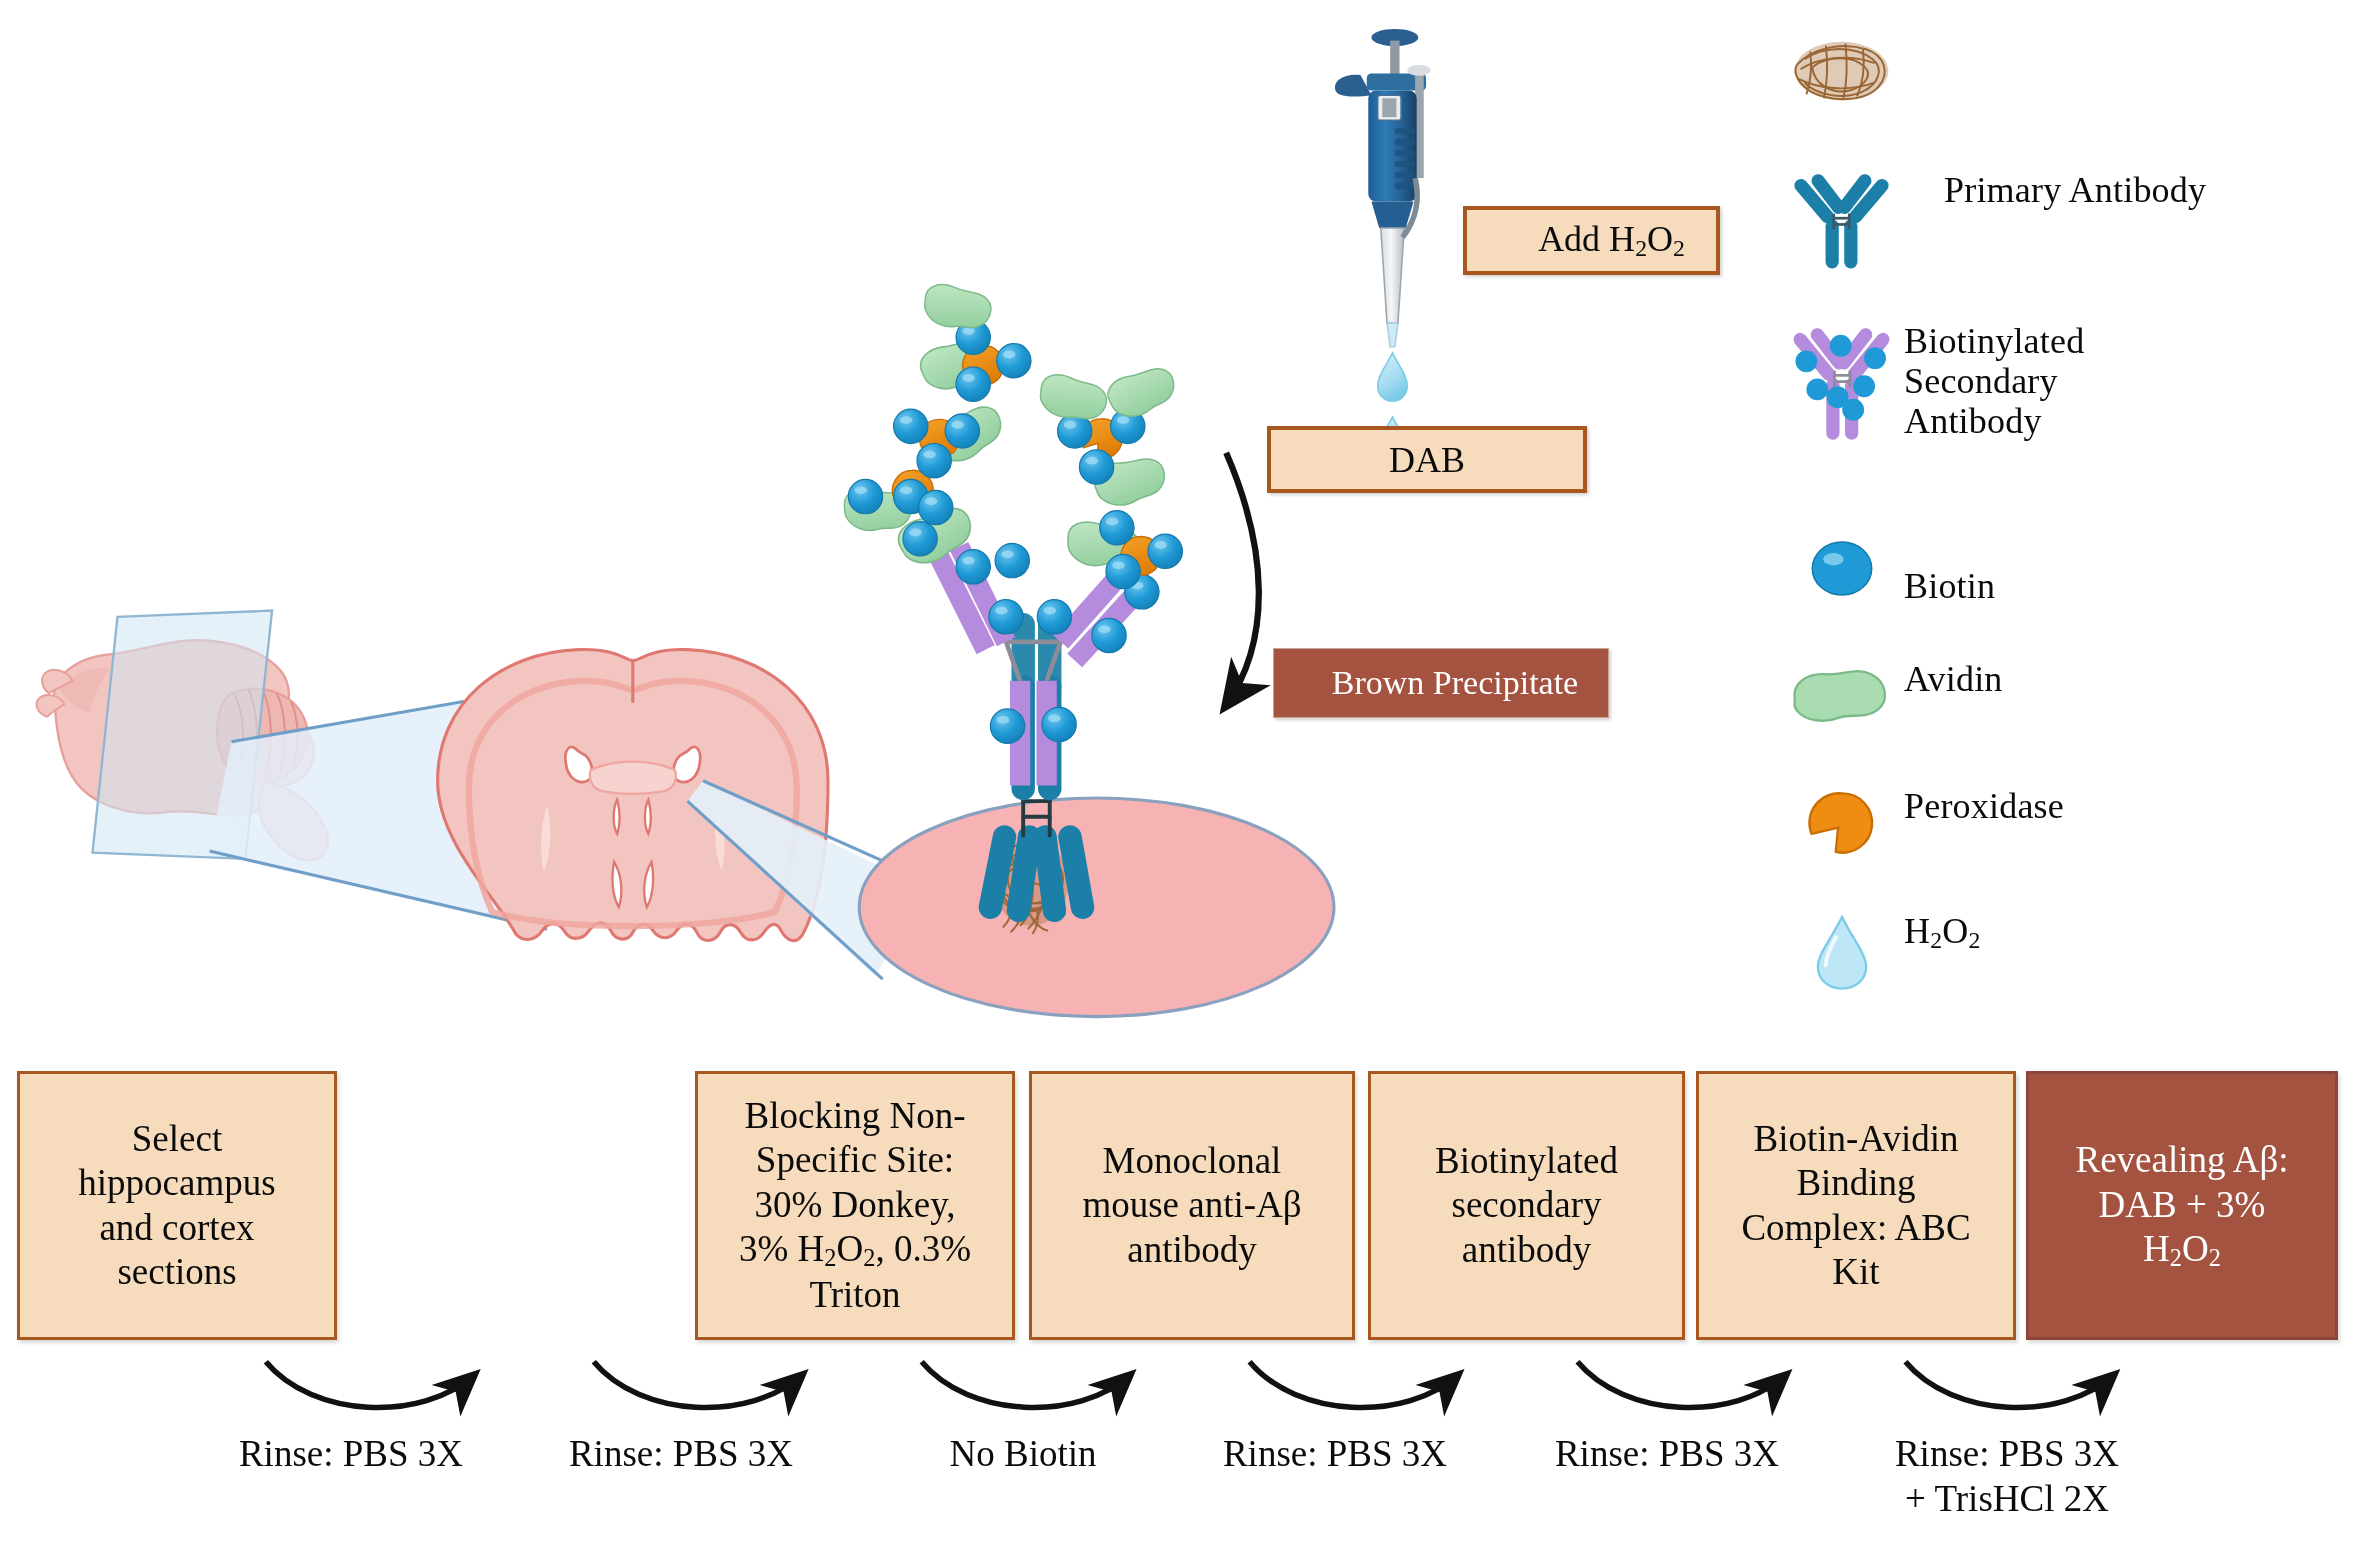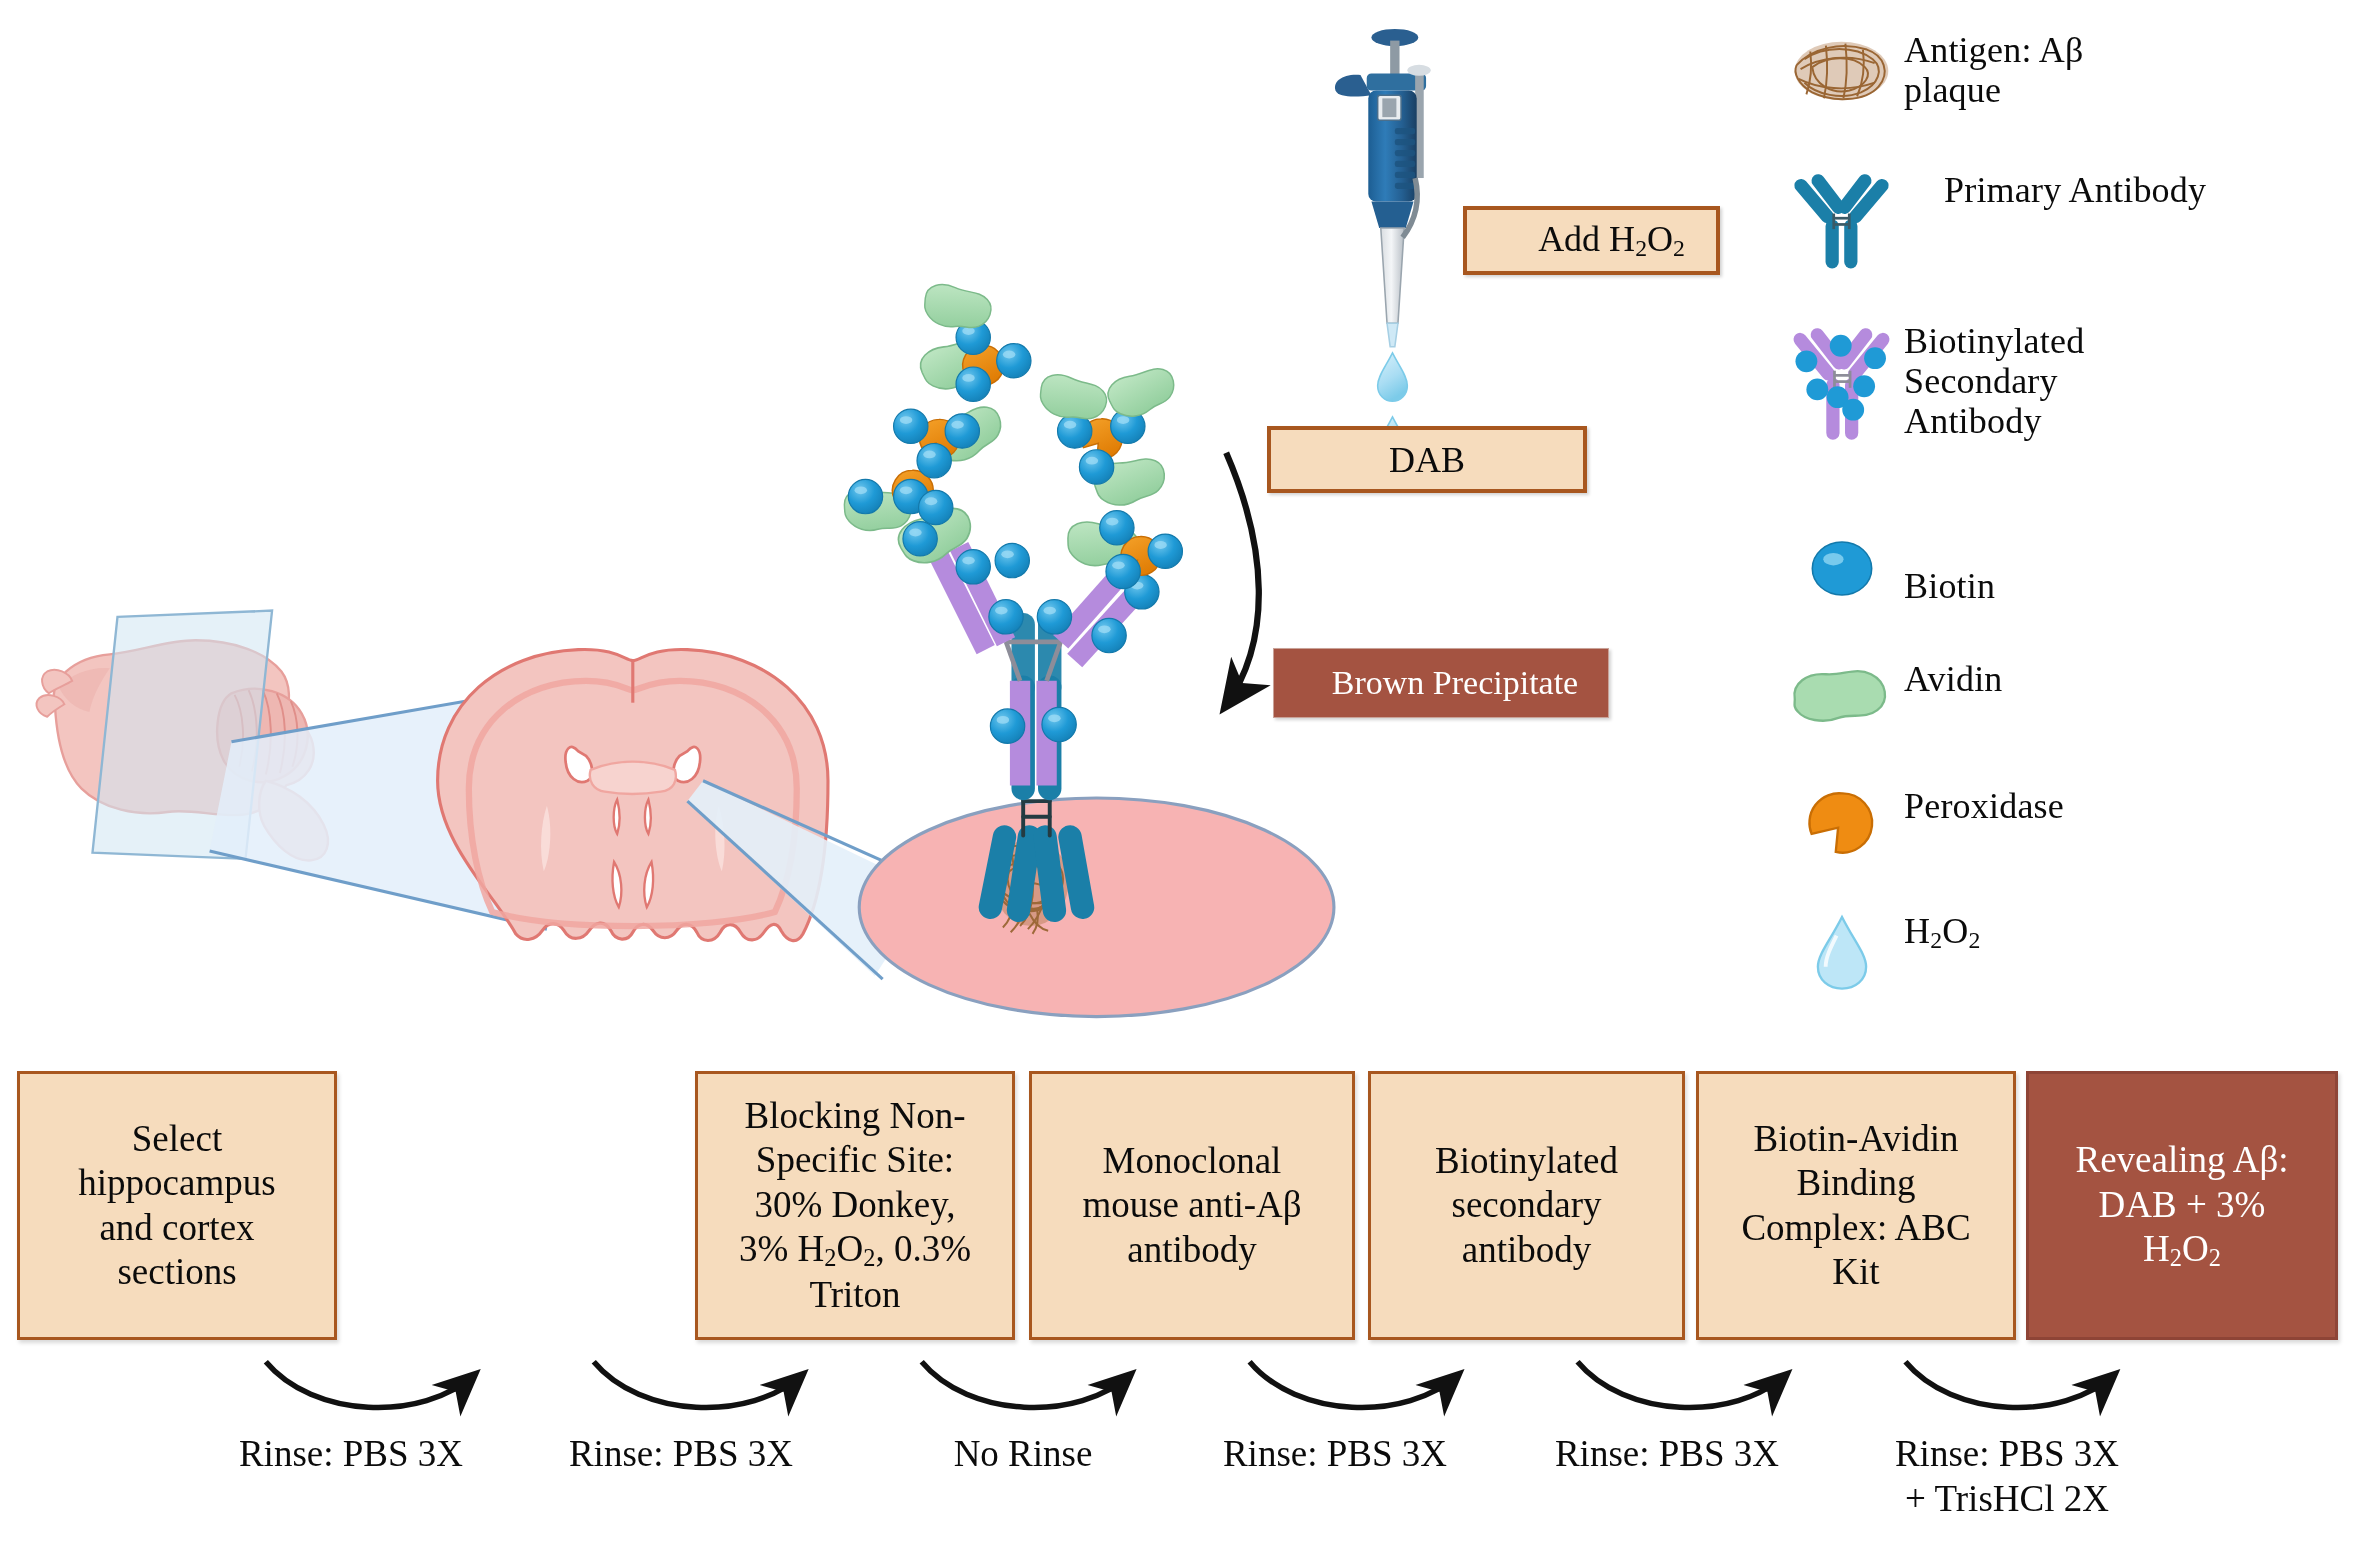--- a/index.html
+++ b/index.html
@@ -455,21 +455,20 @@
             <path d="M -30,-4 C -14,-16 12,-16 24,-4 C 32,4 24,16 8,20 C -10,24 -28,14 -30,-4"></path>
             <path d="M -44,8 C -24,18 6,22 34,12"></path>
             <path d="M -42,-2 C -22,-14 8,-18 34,-8"></path>
             <path d="M -16,-26 C -14,-8 -14,10 -18,28"></path>
             <path d="M 4,-28 C 6,-10 6,10 2,28"></path>
             <path d="M 22,-22 C 24,-6 22,12 16,26"></path>
             <path d="M -32,-20 C -30,-4 -32,12 -36,24"></path>
           </g>
         </svg>
       </div>
-      <div class="legend-label">Antigen: Aβ<br>plaque</div>
     </div>
 
     <div class="legend-row" style="top:140px;gap:40px;">
       <div class="legend-icon">
         <svg width="109" height="102" viewBox="0 0 140 130">
           <g stroke="#1b7fa8" stroke-width="17" stroke-linecap="round" fill="none">
             <path d="M 18,22 L 52,62"></path>
             <path d="M 40,16 L 66,50"></path>
             <path d="M 122,22 L 88,62"></path>
             <path d="M 100,16 L 74,50"></path>
@@ -582,21 +581,21 @@
       <span class="inner">Revealing Aβ:<br>DAB + 3%<br>H<sub>2</sub>O<sub>2</sub></span>
     </div>
 
     <div class="rinse-label" style="left:187px; width:328px;">
       <span>Rinse: PBS 3X</span>
     </div>
     <div class="rinse-label" style="left:517px; width:328px;">
       <span>Rinse: PBS 3X</span>
     </div>
     <div class="rinse-label" style="left:859px; width:328px;">
-      <span>No Rinse</span>
+      <span>No Biotin</span>
     </div>
     <div class="rinse-label" style="left:1171px; width:328px;">
       <span>Rinse: PBS 3X</span>
     </div>
     <div class="rinse-label" style="left:1503px; width:328px;">
       <span>Rinse: PBS 3X</span>
     </div>
     <div class="rinse-label" style="left:1835px; width:344px;">
       <span>Rinse: PBS 3X<br>+ TrisHCl 2X</span>
     </div>

